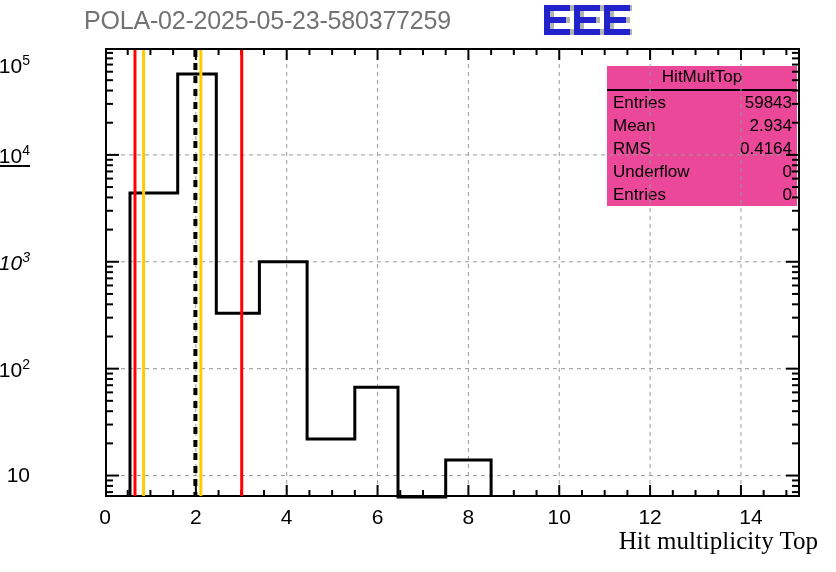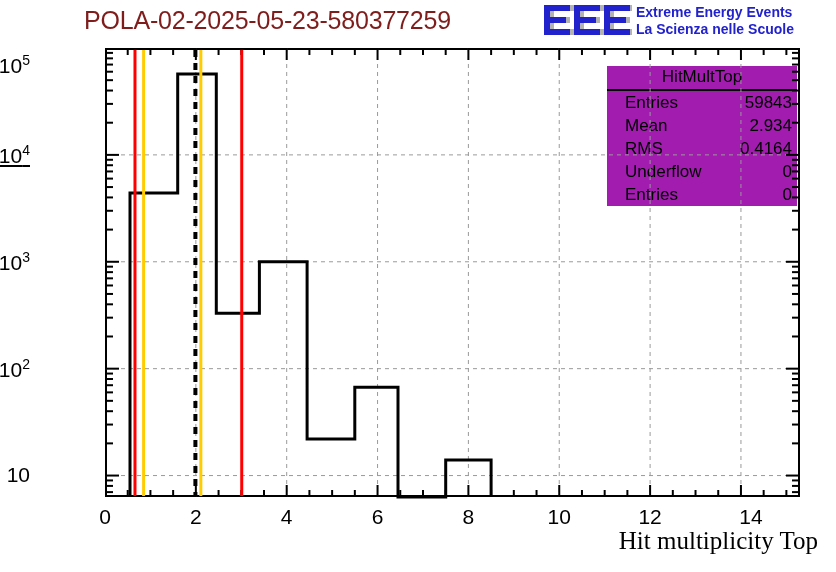--- a/index.html
+++ b/index.html
@@ -5,21 +5,21 @@
   html,body{margin:0;padding:0;}
   body{
     width:836px;height:572px;background:#ffffff;
     font-family:"Liberation Sans", sans-serif;
     overflow:hidden;position:relative;
   }
   #root{position:absolute;left:0;top:0;width:836px;height:572px;}
 
   .title{
     position:absolute;left:84px;top:6px;
-    font-size:25px;color:#7f1d1d;white-space:nowrap;
+    font-size:25px;color:#737373;white-space:nowrap;
     letter-spacing:-0.2px;
   }
 
   
   .logo{position:absolute;left:540px;top:3px;width:292px;height:40px;}
   .logo-mark{position:absolute;left:0;top:2px;width:92px;height:32px;}
   .logo-txt{position:absolute;left:96px;top:1px;width:200px;}
   .logo-line{
     font-size:14px;color:#2222cc;white-space:nowrap;line-height:17px;
     font-weight:bold;
@@ -41,30 +41,30 @@
     text-align:center;transform:translateX(-50%);
   }
   .axis-title{
     position:absolute;right:18px;top:527px;
     font-size:25px;color:#000;white-space:nowrap;font-family:Liberation Serif, serif;
   }
 
   
   .stats{
     position:absolute;left:607px;top:66px;width:190px;
-    background:#a21caf;border:0;
+    background:#ec4899;border:0;
     font-size:17px;color:#000;
   }
   .stats-title{
     text-align:center;padding:1px 0 2px 0;border-bottom:2px solid #000;
     font-size:17px;
   }
   .stats-row{
     display:flex;justify-content:space-between;
-    padding:1px 5px 1px 6px;line-height:21px;font-size:17px;margin-left:12px;
+    padding:1px 5px 1px 6px;line-height:21px;font-size:17px;
   }
   .stats-row .k{text-align:left;}
   .stats-row .v{text-align:right;}
 
   svg.overlay{position:absolute;left:0;top:0;width:836px;height:572px;pointer-events:none;}
 </style>
 </head>
 <body>
 
 <div id="root">
@@ -95,24 +95,20 @@
           <rect x="34" y="0" width="26" height="6" fill="#2222cc"></rect>
           <rect x="34" y="12" width="22" height="6" fill="#2222cc"></rect>
           <rect x="34" y="24" width="26" height="6" fill="#2222cc"></rect>
           <rect x="34" y="0" width="6" height="30" fill="#2222cc"></rect>
           <rect x="64" y="0" width="26" height="6" fill="#2222cc"></rect>
           <rect x="64" y="12" width="22" height="6" fill="#2222cc"></rect>
           <rect x="64" y="24" width="26" height="6" fill="#2222cc"></rect>
           <rect x="64" y="0" width="6" height="30" fill="#2222cc"></rect>
         </g>
     </svg>
-    <div class="logo-txt">
-      <div class="logo-line">Extreme Energy Events</div>
-      <div class="logo-line">La Scienza nelle Scuole</div>
-    </div>
   </div>
 
   <div class="frame" id="frame"></div>
 
   <div class="stats">
     <div class="stats-title">HitMultTop</div>
     <div id="stats-rows">
         <div class="stats-row">
           <span class="k">Entries</span>
           <span class="v">59843</span>
@@ -292,21 +288,21 @@
       <line x1="134.98039215686273" y1="50" x2="134.98039215686273" y2="496" stroke="#ff0000" stroke-width="3"></line>
       <line x1="143.61111111111111" y1="50" x2="143.61111111111111" y2="496" stroke="#ffcc00" stroke-width="3"></line>
       <line x1="195.3954248366013" y1="50" x2="195.3954248366013" y2="496" stroke="#000000" stroke-width="4" stroke-dasharray="7,6"></line>
       <line x1="200.84640522875816" y1="50" x2="200.84640522875816" y2="496" stroke="#ffcc00" stroke-width="3"></line>
       <line x1="241.72875816993462" y1="50" x2="241.72875816993462" y2="496" stroke="#ff0000" stroke-width="3"></line>
     </svg>
 
   <div id="labels">
       <div class="ylab" style="top: 462.552px;">10</div>
       <div class="ylab" style="top: 355.664px;">10<sup>2</sup></div>
-      <div class="ylab" style="top: 248.776px;">10<sup>3</sup></div>
+      <div class="ylab" style="top: 248.776px; font-style: italic;">10<sup>3</sup></div>
       <div class="ylab" style="top: 141.888px; text-decoration: underline;">10<sup>4</sup></div>
       <div class="ylab" style="top: 52px; margin-left: 20px;">10<sup>5</sup></div>
       <div class="xlab" style="left: 105px; top: 505px;">0</div>
       <div class="xlab" style="left: 195.85px; top: 505px;">2</div>
       <div class="xlab" style="left: 286.699px; top: 505px;">4</div>
       <div class="xlab" style="left: 377.549px; top: 505px;">6</div>
       <div class="xlab" style="left: 468.399px; top: 505px;">8</div>
       <div class="xlab" style="left: 559.248px; top: 505px;">10</div>
       <div class="xlab" style="left: 650.098px; top: 505px;">12</div>
       <div class="xlab" style="left: 751px; top: 505px;">14</div>

